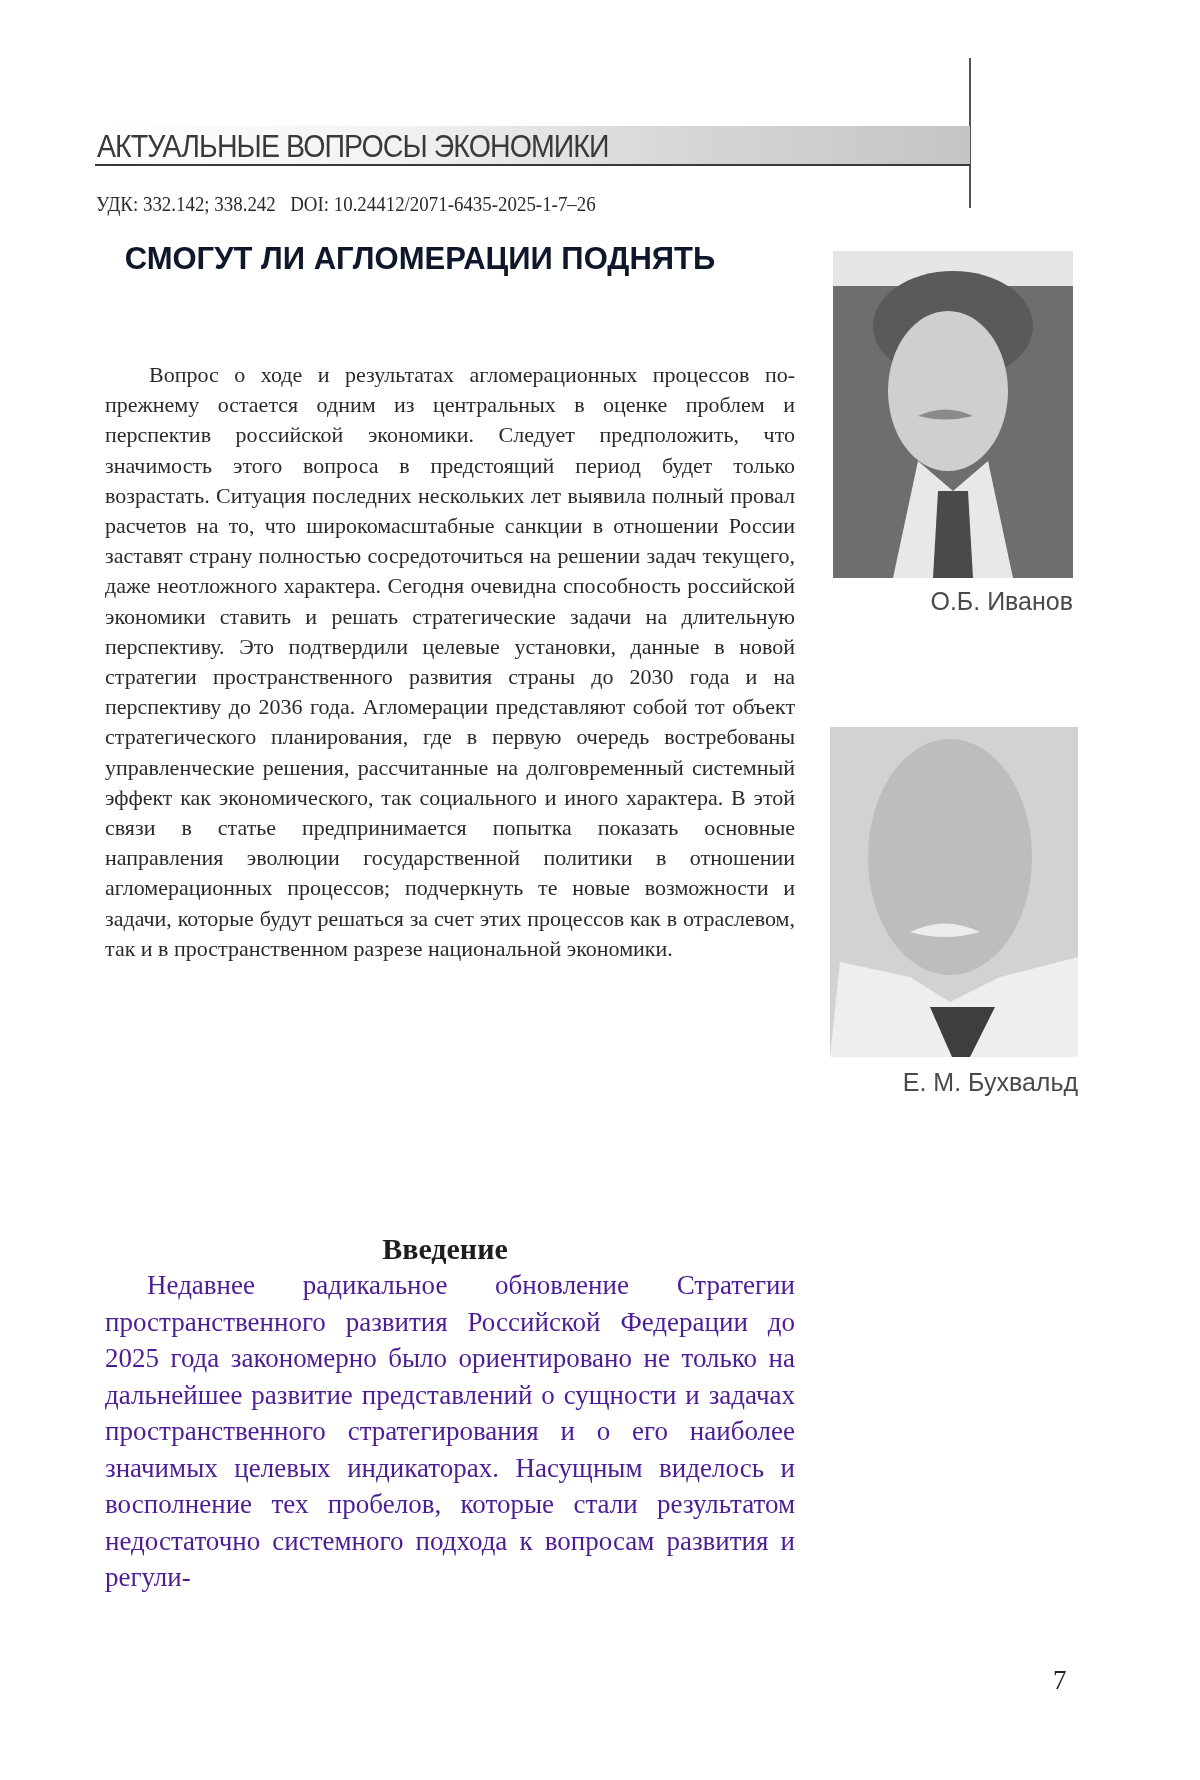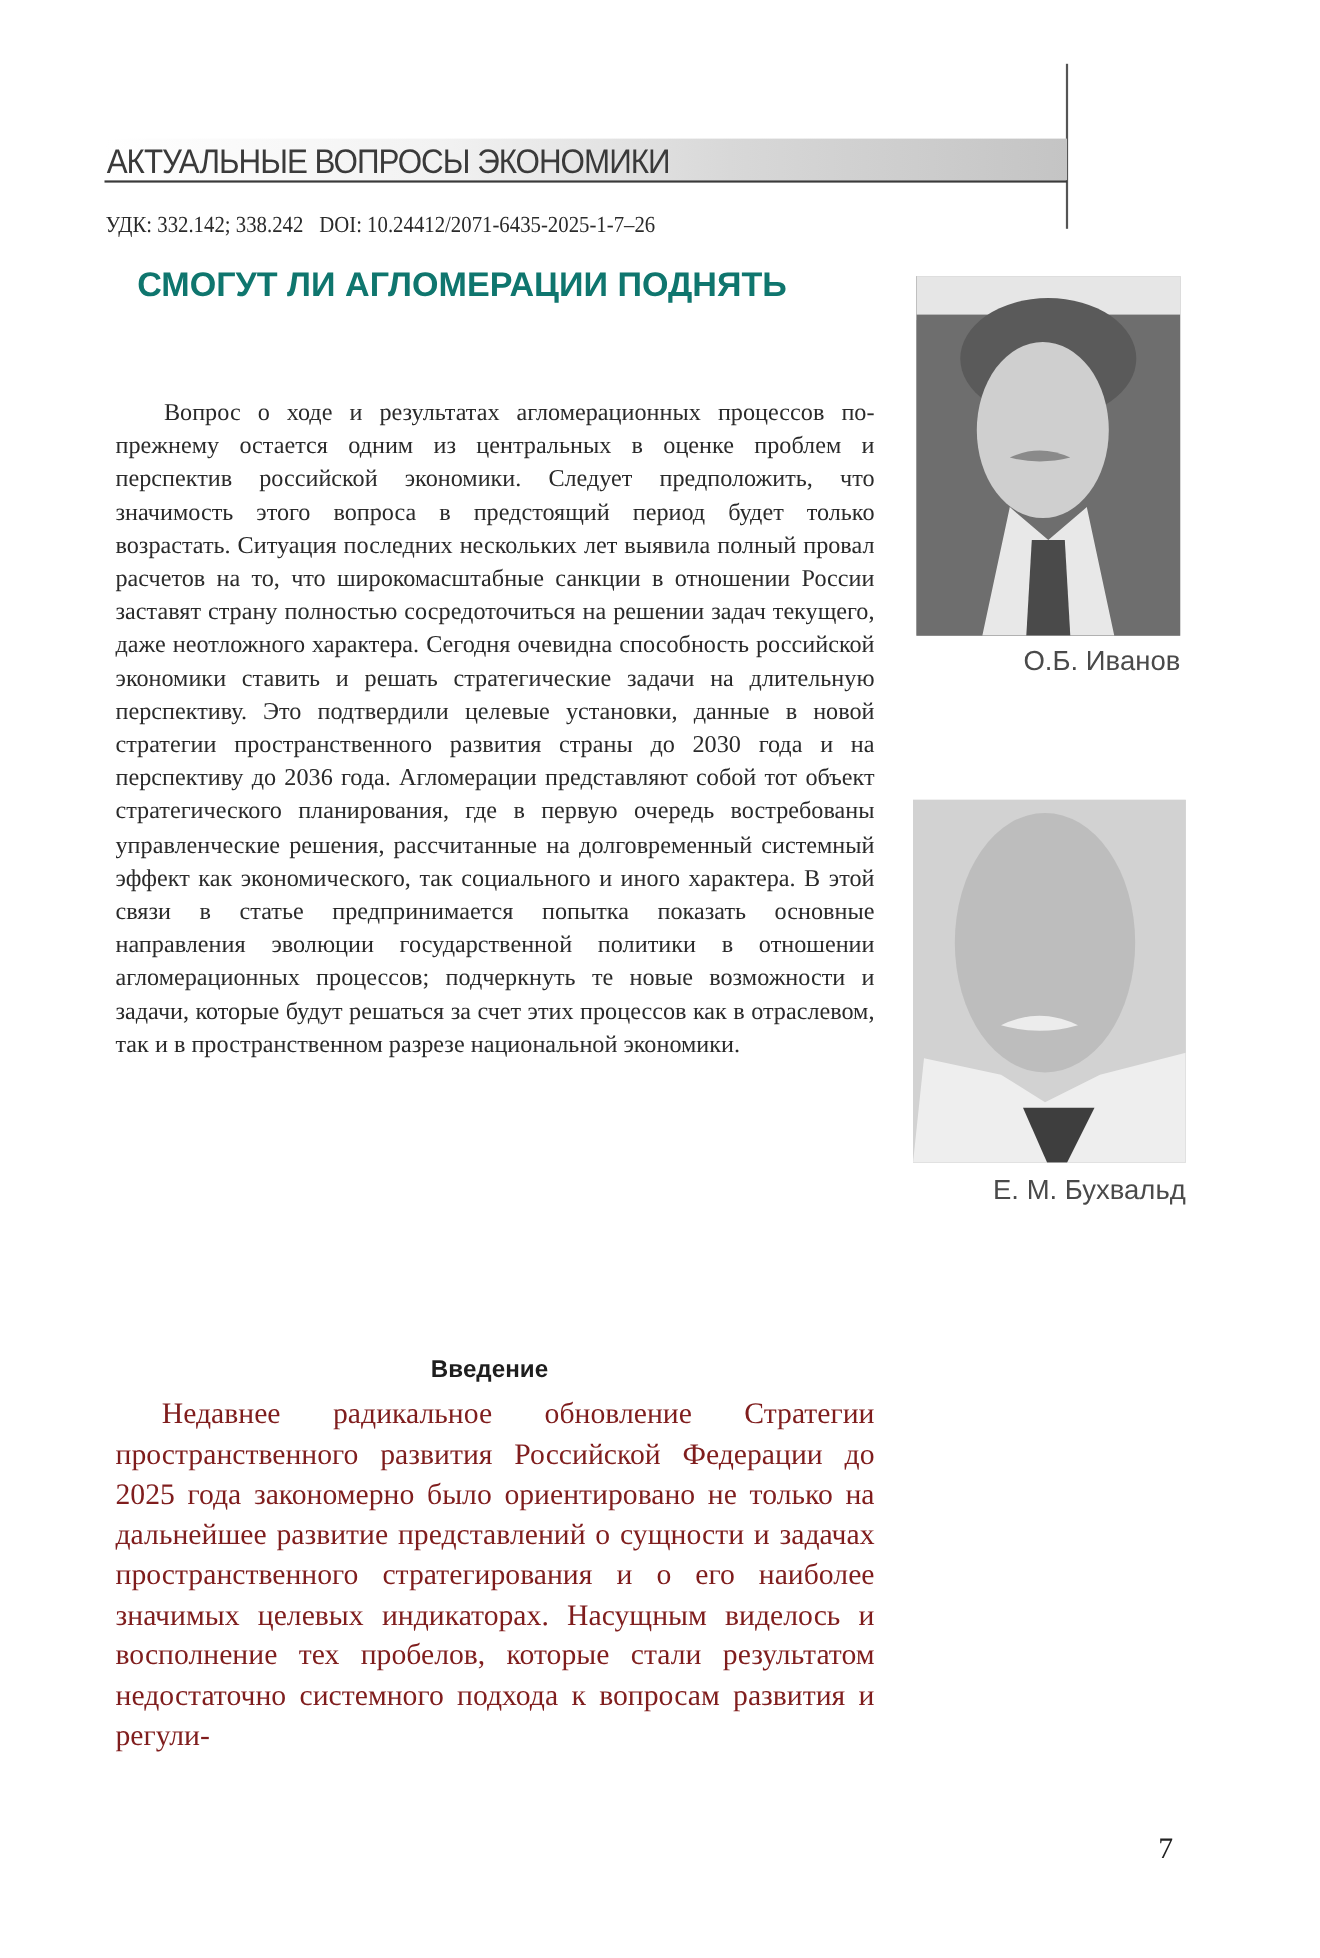--- a/index.html
+++ b/index.html
@@ -7,29 +7,29 @@
   .vline { position: absolute; left: 969px; top: 58px; width: 2px; height: 150px; background: #555; }
   .section-bar { position: absolute; left: 95px; top: 126px; width: 875px; height: 38px;
     background: linear-gradient(to right, #ffffff 0%, #f2f2f2 35%, #d8d8d8 65%, #c4c4c4 100%);
     border-bottom: 2px solid #3a3a3a; }
   .section-title { position: absolute; left: 2px; bottom: 0px; font-family: "Liberation Sans", sans-serif;
     font-size: 31px; letter-spacing: -1px; color: #3a3a3a; line-height: 34px; transform: scaleX(0.92); transform-origin: left bottom; white-space: nowrap; }
   .udk { position: absolute; left: 96px; top: 192px; font-family: "Liberation Serif", serif; font-size: 21px; color: #2a2a2a;
     transform: scaleX(0.9); transform-origin: left top; white-space: nowrap; }
   .udk span + span { margin-left: 16px; }
   .title { position: absolute; left: 95px; top: 240px; width: 650px; text-align: center;
-    font-family: "Liberation Sans", sans-serif; font-weight: bold; font-size: 31px; line-height: 38px; color: #0f766e; }
+    font-family: "Liberation Sans", sans-serif; font-weight: bold; font-size: 31px; line-height: 38px; color: #0f172a; }
   .abstract { position: absolute; left: 105px; top: 360px; width: 690px; font-family: "Liberation Serif", serif;
     font-size: 22px; line-height: 30.2px; text-align: justify; color: #2a2a2a; }
   .abstract p { margin: 0; text-indent: 44px; }
   .kw-label { font-weight: bold; font-style: italic; }
   .intro-heading { position: absolute; left: 95px; top: 1232px; width: 700px; text-align: center;
-    font-family: Liberation Sans, sans-serif; font-weight: bold; font-size: 22px; color: #1e1e1e; }
+    font-family: Liberation Serif, serif; font-weight: bold; font-size: 30px; color: #1e1e1e; }
   .intro { position: absolute; left: 105px; top: 1267px; width: 690px; font-family: "Liberation Serif", serif;
-    font-size: 27px; line-height: 36.5px; text-align: justify; color: #7f1d1d; }
+    font-size: 27px; line-height: 36.5px; text-align: justify; color: #4c1d95; }
   .intro p { margin: 0; text-indent: 42px; }
   .photo { position: absolute; overflow: hidden; }
   .photo1 { left: 833px; top: 251px; width: 240px; height: 327px; background: #8a8a8a; }
   .photo2 { left: 830px; top: 727px; width: 248px; height: 330px; background: #cfcfcf; }
   .caption { position: absolute; font-family: "Liberation Sans", sans-serif; font-size: 25px; color: #4a4a4a; text-align: right; }
   .cap1 { left: 833px; top: 587px; width: 240px; }
   .cap2 { left: 830px; top: 1068px; width: 248px; }
   .page-num { position: absolute; left: 1053px; top: 1665px; font-family: "Liberation Serif", serif; font-size: 27px; color: #222; }
 </style>
 </head>

